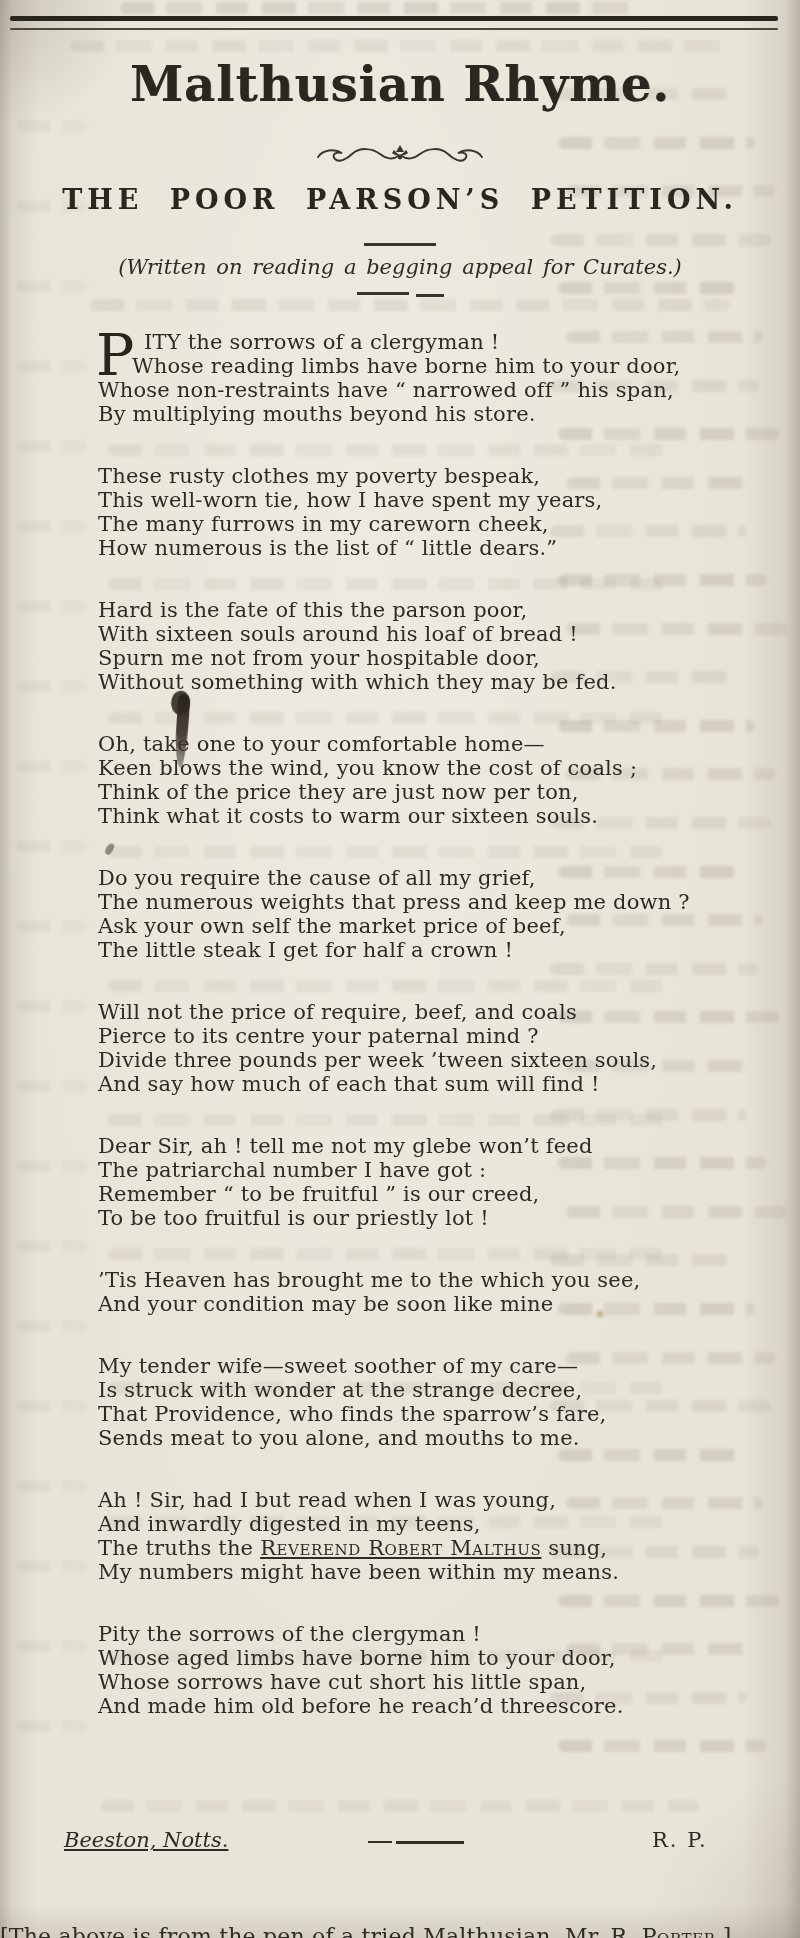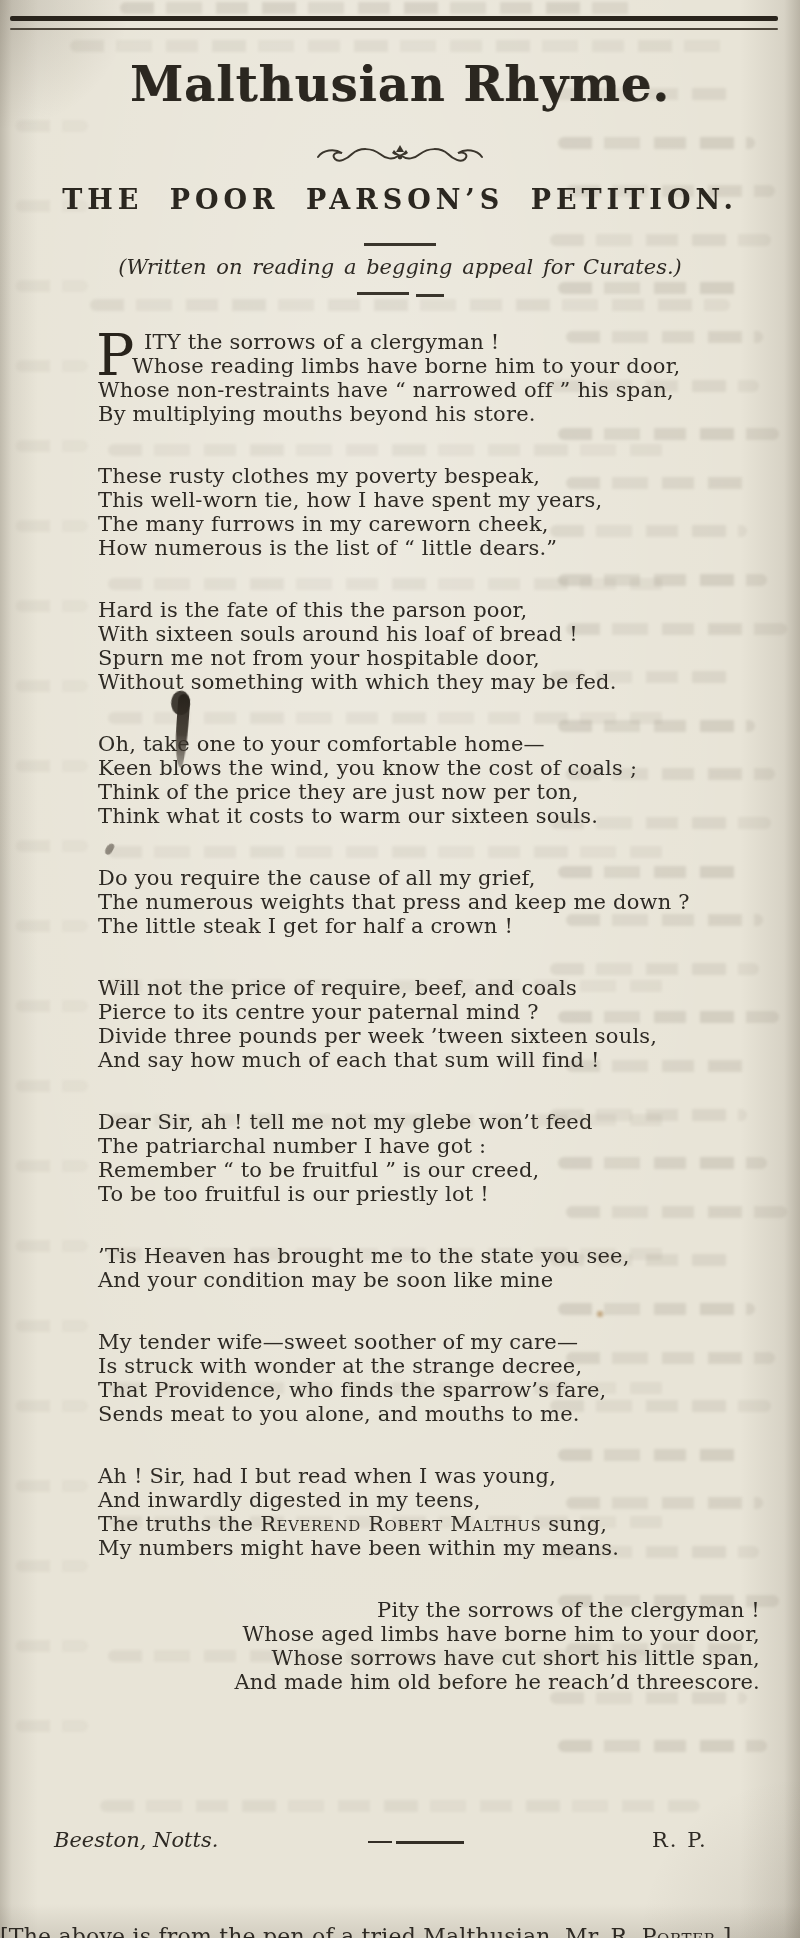--- a/index.html
+++ b/index.html
@@ -71,30 +71,30 @@
   .rule-short{position:absolute;top:243px;left:0;right:0;margin:auto;width:72px;height:3px;background:#3a352c;}
   .caption{
     position:absolute;top:255px;left:0;right:0;text-align:center;
     font-size:21px;font-style:italic;word-spacing:3px;
   }
   .rule-broken{position:absolute;top:292px;left:0;right:0;text-align:center;font-size:0;}
   .rule-broken .seg1{display:inline-block;width:52px;height:3px;background:#3a352c;vertical-align:middle;}
   .rule-broken .seg2{display:inline-block;width:28px;height:3px;background:#3a352c;vertical-align:middle;margin-left:7px;transform:translateY(2px);}
   .poem{position:absolute;top:330px;left:98px;right:40px;font-size:21px;line-height:24px;letter-spacing:0.2px;}
   .stanza{position:relative;margin:0 0 38px 0;}
-  .stanza:last-child{margin-bottom:0;text-align:right;}
+  .stanza:last-child{margin-bottom:0;}
   .line{white-space:nowrap;}
   .dropcap{
     position:absolute;left:-2px;top:2px;font-size:57px;line-height:46px;color:#29241c;
   }
   .dc-line-1{padding-left:46px;}
   .dc-line-2{padding-left:34px;}
-  .sc{font-variant:small-caps;letter-spacing:0.6px;}
+  .sc{font-variant:small-caps;letter-spacing:0.6px;text-decoration:underline;}
   .signoff{position:absolute;top:1828px;left:0;right:0;height:30px;font-size:21px;}
-  .signoff .place{position:absolute;left:54px;top:0;font-style:italic;}
+  .signoff .place{position:absolute;left:64px;top:0;font-style:italic;text-decoration:underline;}
   .signoff .mid-rule{position:absolute;left:368px;top:12px;font-size:0;}
   .signoff .mid-rule .d1{display:inline-block;width:24px;height:2px;background:#332e26;vertical-align:middle;}
   .signoff .mid-rule .d2{display:inline-block;width:68px;height:3px;background:#332e26;vertical-align:middle;margin-left:4px;transform:translateY(1px);}
   .signoff .initials{position:absolute;left:652px;top:0;letter-spacing:2px;}
   .note{position:absolute;top:1924px;left:0;right:0;text-align:left;font-size:22px;letter-spacing:0.2px;}
 </style>
 </head>
 <body>
 
 <div class="page">
@@ -227,36 +227,37 @@
         </div>
         <div class="stanza">
           <div class="line">Oh, take one to your comfortable home—</div>
           <div class="line">Keen blows the wind, you know the cost of coals ;</div>
           <div class="line">Think of the price they are just now per ton,</div>
           <div class="line">Think what it costs to warm our sixteen souls.</div>
         </div>
         <div class="stanza">
           <div class="line">Do you require the cause of all my grief,</div>
           <div class="line">The numerous weights that press and keep me down ?</div>
+          <div class="line">Ask your own self the market price of beef,</div>
           <div class="line">The little steak I get for half a crown !</div>
         </div>
         <div class="stanza">
           <div class="line">Will not the price of require, beef, and coals</div>
           <div class="line">Pierce to its centre your paternal mind ?</div>
           <div class="line">Divide three pounds per week ’tween sixteen souls,</div>
           <div class="line">And say how much of each that sum will find !</div>
         </div>
         <div class="stanza">
           <div class="line">Dear Sir, ah ! tell me not my glebe won’t feed</div>
           <div class="line">The patriarchal number I have got :</div>
           <div class="line">Remember “ to be fruitful ” is our creed,</div>
           <div class="line">To be too fruitful is our priestly lot !</div>
         </div>
         <div class="stanza">
-          <div class="line">’Tis Heaven has brought me to the state you see,</div>
+          <div class="line">’Tis Heaven has brought me to the which you see,</div>
           <div class="line">And your condition may be soon like mine</div>
         </div>
         <div class="stanza">
           <div class="line">My tender wife—sweet soother of my care—</div>
           <div class="line">Is struck with wonder at the strange decree,</div>
           <div class="line">That Providence, who finds the sparrow’s fare,</div>
           <div class="line">Sends meat to you alone, and mouths to me.</div>
         </div>
         <div class="stanza">
           <div class="line">Ah ! Sir, had I but read when I was young,</div>

